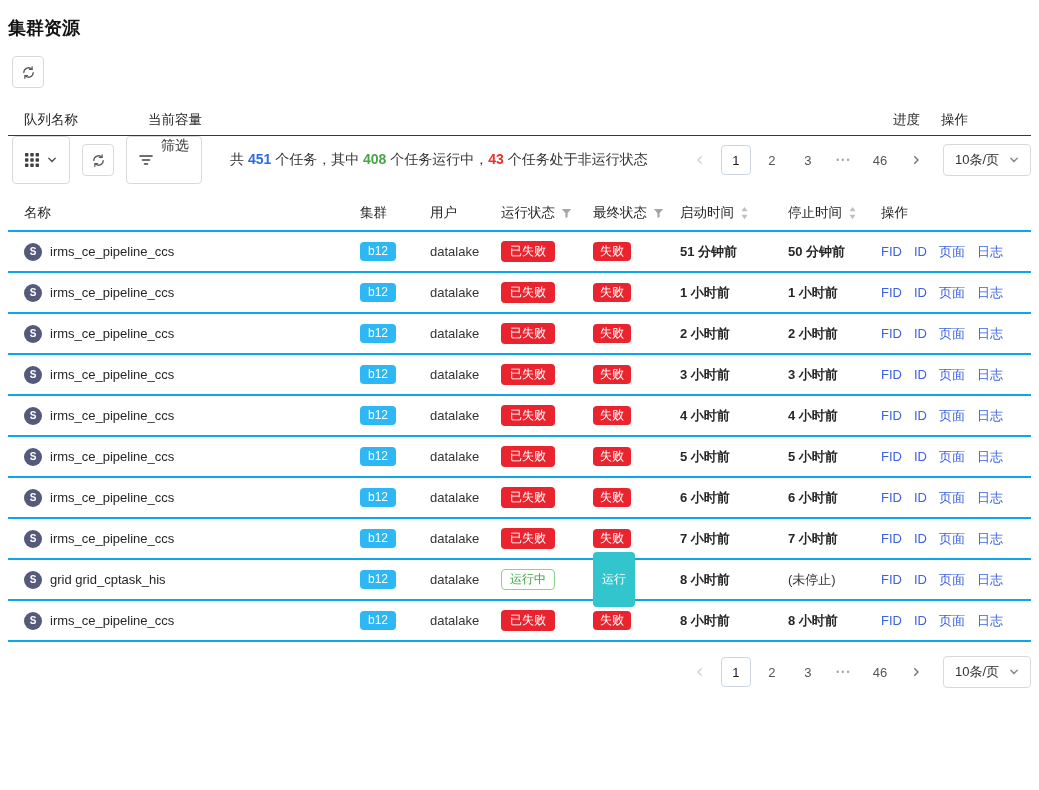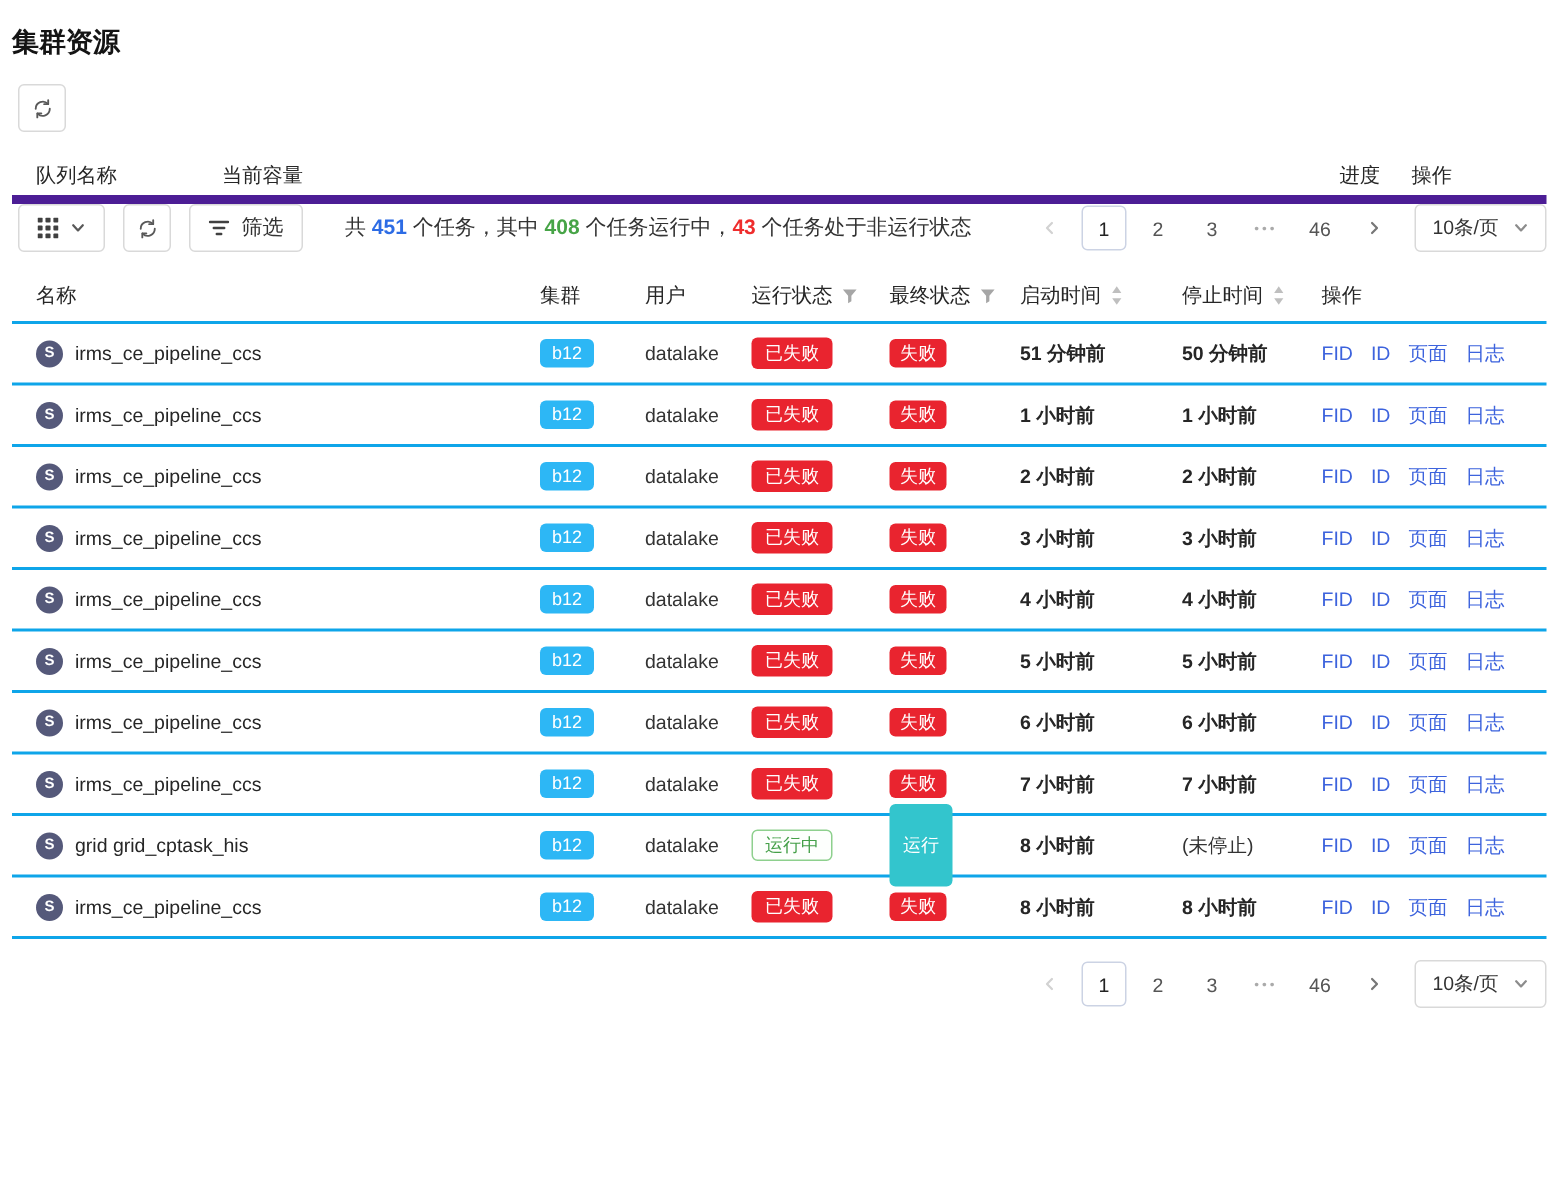--- a/index.html
+++ b/index.html
@@ -4,26 +4,26 @@
 <style>
   *{box-sizing:border-box;margin:0;padding:0}
   html,body{background:#fff}
   body{width:1039px;font-family:"Liberation Sans","DejaVu Sans",sans-serif;color:#333}
   button{font-family:inherit}
   .page{padding:10px 8px 20px}
   .section-title{font-size:18px;font-weight:700;color:#141414}
   .title-resources{margin:6px 0 16px}
   .title-tasks{margin:28px 0 14px}
   .icon-btn{width:32px;height:32px;border:1px solid #d9d9d9;border-radius:4px;background:#fff;display:inline-flex;align-items:center;justify-content:center;cursor:pointer}
-  .btn{height:32px;border:1px solid #d9d9d9;border-radius:4px;background:#fff;display:inline-flex;align-items:center;gap:8px;padding:0 12px;font-size:14px;color:#333;cursor:pointer}
+  .btn{height:48px;border:1px solid #d9d9d9;border-radius:4px;background:#fff;display:inline-flex;gap:8px;padding:0 12px;font-size:14px;color:#333;cursor:pointer}
   .ic{display:inline-flex;align-items:center}
   .res-toolbar{margin:0 0 16px 4px}
 
   
-  .res-header,.res-row{display:flex;align-items:center;border-bottom:6px solid #4c1d95}
+  .res-header,.res-row{display:flex;align-items:center;border-bottom:1px solid #4c1d95}
   .res-header{height:32px;font-size:13.5px;color:#262626;font-weight:500}
   .res-row{height:50px;font-size:13px;color:#333}
   .col-queue{width:140px;padding-left:16px}
   .col-capacity{flex:1;padding-right:7px}
   .col-progress{width:64px;padding-left:16px}
   .col-action{width:90px}
   .bar{height:7px;border-radius:4px;background:#ececec;overflow:hidden}
   .bar-fill{height:100%;border-radius:4px;background:var(--progress-fill)}
   a.link{color:var(--link);text-decoration:none;font-size:13px;cursor:pointer}
 

